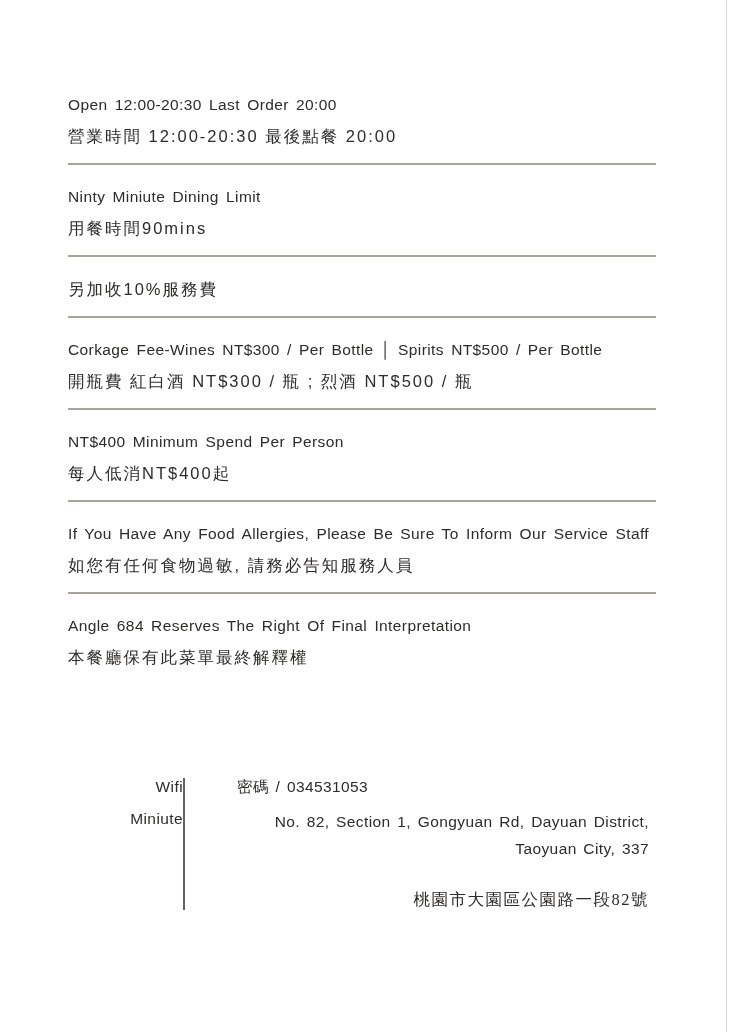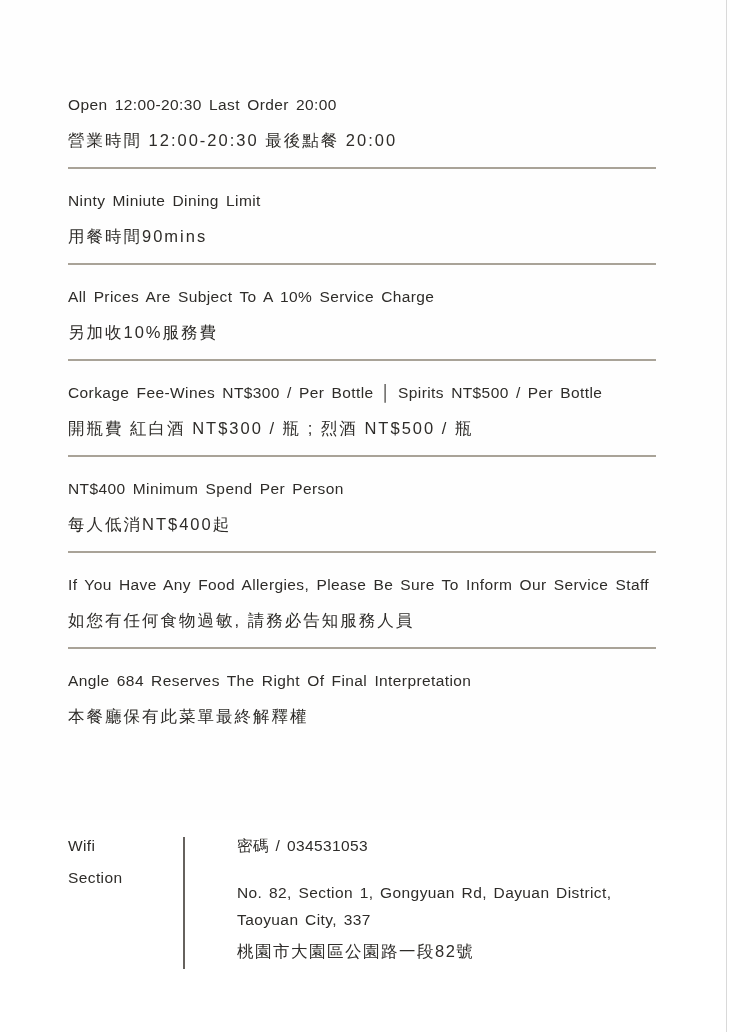--- a/index.html
+++ b/index.html
@@ -36,21 +36,21 @@
   .en {
     margin: 0 0 10px 0;
     font-size: 15.5px;
     line-height: 21px;
     letter-spacing: 0.4px;
     word-spacing: 2.5px;
     white-space: nowrap;
     font-weight: 400;
   }
   .zh {
-    margin: 14px 0 16px 0;
+    margin: 6px 0 16px 0;
     font-size: 16.5px;
     line-height: 22px;
     letter-spacing: 2px;
     white-space: nowrap;
     font-weight: 400;
   }
   .divider {
     width: 588px;
     height: 2px;
     background: #a9a398;
@@ -65,45 +65,46 @@
     position: absolute;
     left: 115px;
     top: 2px;
     width: 1.5px;
     height: 132px;
     background: #66625e;
   }
   .c-row {
     display: flex;
     margin-bottom: 10px;
+    text-align: right;
   }
   .c-label {
     width: 115px;
     flex: 0 0 115px;
     font-size: 15.5px;
     line-height: 22px;
     letter-spacing: 0.4px;
   }
   .c-value {
     margin-left: 54px;
     font-size: 15.5px;
     line-height: 22px;
     letter-spacing: 0.4px;
     word-spacing: 2px;
   }
   .addr-en {
     max-width: 412px;
     line-height: 27px;
-    margin-top: 12px;
   }
   .addr-zh {
-    margin-top: 5px;
+    margin-top: 24px;
     line-height: 27px;
     font-size: 16.5px;
     letter-spacing: 1.5px;
+    font-family: Liberation Serif, serif;
   }
 </style>
 </head>
 <body>
 
 <div class="page">
   <div class="page-edge"></div>
 
   <section class="notice">
     <p class="en">Open 12:00-20:30  Last Order 20:00</p>
@@ -111,21 +112,20 @@
     <div class="divider"></div>
   </section>
 
   <section class="notice">
     <p class="en">Ninty Miniute Dining Limit</p>
     <p class="zh">用餐時間90mins</p>
     <div class="divider"></div>
   </section>
 
   <section class="notice">
-    <p class="en">All Prices Are Subject To A 10% Service Charge</p>
     <p class="zh">另加收10%服務費</p>
     <div class="divider"></div>
   </section>
 
   <section class="notice">
     <p class="en">Corkage Fee-Wines NT$300 / Per Bottle │ Spirits NT$500 / Per Bottle</p>
     <p class="zh">開瓶費 紅白酒 NT$300 / 瓶 ; 烈酒 NT$500 / 瓶</p>
     <div class="divider"></div>
   </section>
 
@@ -149,20 +149,20 @@
   <div class="contact">
     <div class="contact-vline"></div>
 
     <div class="c-row">
       <div class="c-label">Wifi</div>
       <div class="c-value">密碼 / 034531053</div>
     </div>
 
 
     <div class="c-row">
-      <div class="c-label">Section</div>
+      <div class="c-label">Miniute</div>
       <div class="c-value">
         <div class="addr-en">No. 82, Section 1, Gongyuan Rd, Dayuan District, Taoyuan City, 337</div>
         <div class="addr-zh">桃園市大園區公園路一段82號</div>
       </div>
     </div>
   </div>
 </div>
 
 </body></html>

